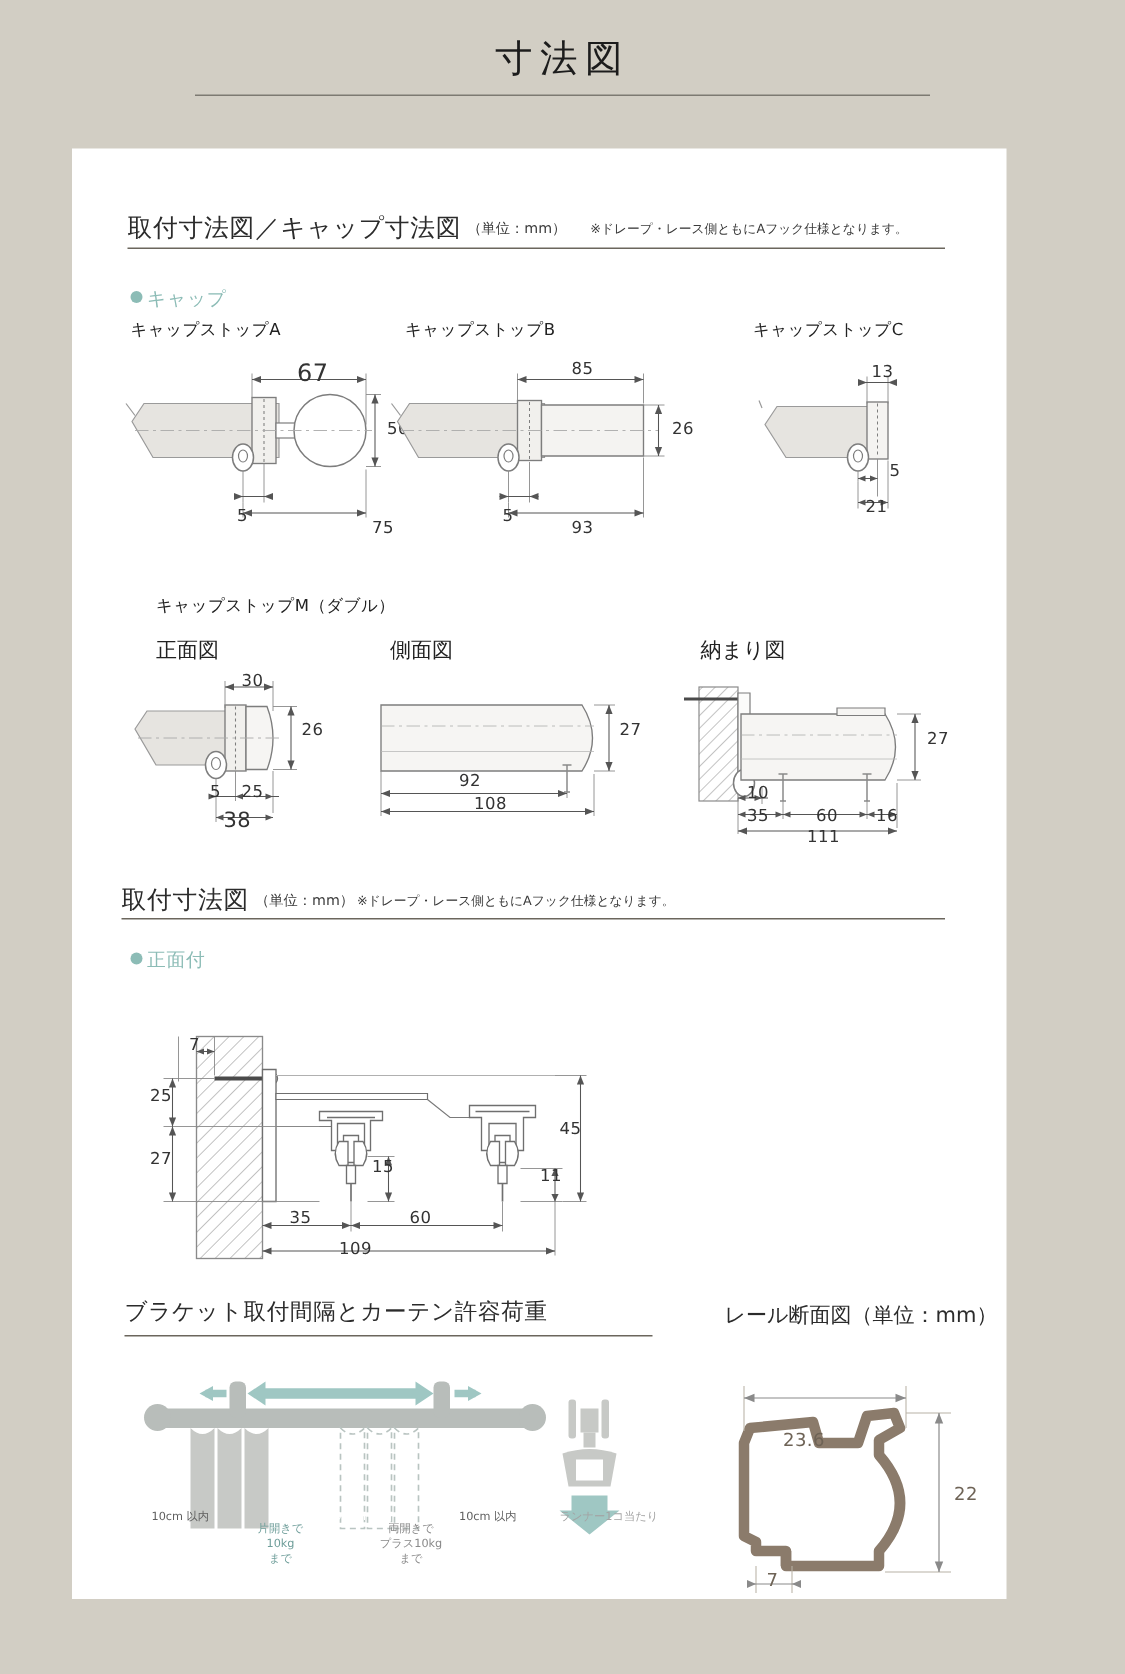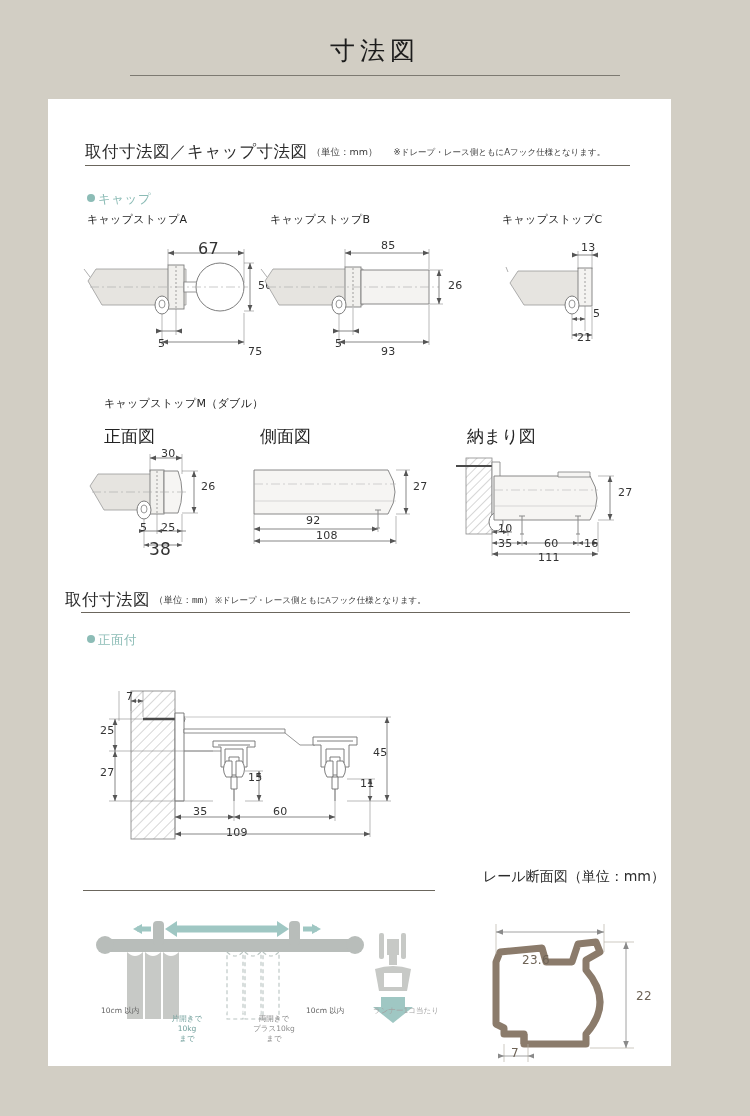--- a/index.html
+++ b/index.html
@@ -11,21 +11,21 @@
     height: 1116px;
     background: #d2cec4;
     font-family: "DejaVu Sans", "Liberation Sans", sans-serif;
     overflow: hidden;
     position: relative;
   }
 
   
   .page-title-wrap {
     position: absolute;
-    left: 0; top: 12px;
+    left: 0; top: 0;
     width: 658px;
     height: 100px;
   }
   .page-title {
     position: absolute;
     left: 0; top: 22px;
     width: 750px;
     text-align: center;
     font-size: 25px;
     letter-spacing: 5px;
@@ -99,21 +99,21 @@
   
   .sub-label {
     position: absolute;
     font-size: 11px;
     color: #222;
     white-space: nowrap;
     letter-spacing: 0.3px;
   }
   .view-label {
     position: absolute;
-    font-size: 17px;
+    font-size: 14px;
     color: #222;
     white-space: nowrap;
   }
 
   
   .dwg { position: absolute; }
   .dwg svg { display: block; }
 
   
   .bot-head {
@@ -344,21 +344,21 @@
       <line x1="66" y1="98" x2="66" y2="104" stroke="#8a8a8a" stroke-width="0.6"></line>
       <line x1="66" y1="101" x2="104" y2="101" stroke="#555" stroke-width="0.7"></line>
       <path d="M66,101 L71,99 L71,103 Z" fill="#555"></path>
       <path d="M104,101 L99,99 L99,103 Z" fill="#555"></path>
     </svg>
   </div>
   <div class="sub-label" style="left:113px; top:348px; font-size:11px; color:#333;">30</div>
   <div class="sub-label" style="left:153px; top:381px; font-size:11px; color:#333;">26</div>
   <div class="sub-label" style="left:92px; top:422px; font-size:11px; color:#333;">5</div>
   <div class="sub-label" style="left:113px; top:422px; font-size:11px; color:#333;">25</div>
-  <div class="sub-label" style="left:101px; top:440px; font-size:17px; color:#333;">38</div>
+  <div class="sub-label" style="left:101px; top:440px; font-size:14px; color:#333;">38</div>
 
   <div class="view-label" style="left:212px; top:326px;">側面図</div>
   <div class="dwg" style="left:190px; top:345px;">
     <svg width="200" height="110" viewBox="0 0 200 110">
       <path d="M16,26 L150,26 Q164,48 150,70 L16,70 Z" fill="#f6f5f3" stroke="#7d7d7d" stroke-width="0.9"></path>
       <line x1="16" y1="40" x2="158" y2="40" stroke="#a9a9a9" stroke-width="0.5" stroke-dasharray="9,3,2,3"></line>
       <line x1="16" y1="57" x2="158" y2="57" stroke="#b5b5b5" stroke-width="0.5"></line>
 
       <path d="M140,66 L140,84 M137,66 L143,66 M138,84 L142,84" stroke="#8a8a8a" stroke-width="1" fill="none"></path>
 
@@ -437,21 +437,21 @@
       <path d="M150,110 L144,107.6 L144,112.4 Z" fill="#555"></path>
     </svg>
   </div>
   <div class="sub-label" style="left:570px; top:387px; font-size:11px; color:#333;">27</div>
   <div class="sub-label" style="left:450px; top:423px; font-size:11px; color:#333;">10</div>
   <div class="sub-label" style="left:450px; top:438px; font-size:11px; color:#333;">35</div>
   <div class="sub-label" style="left:496px; top:438px; font-size:11px; color:#333;">60</div>
   <div class="sub-label" style="left:536px; top:438px; font-size:11px; color:#333;">16</div>
   <div class="sub-label" style="left:490px; top:452px; font-size:11px; color:#333;">111</div>
 
-  <div class="sec-head" style="left:17px; top:490px;font-family:Liberation Mono, monospace;">
+  <div class="sec-head" style="left:33px; top:490px;">
     <span class="sec-title">取付寸法図</span><span class="sec-unit">（単位：mm）</span><span class="sec-note" style="margin-left:2px;">※ドレープ・レース側ともにAフック仕様となります。</span>
   </div>
   <div class="sec-rule" style="left:33px; top:513px; width:549px;"></div>
 
   <div class="bullet-label" style="left:39px; top:533px;">
     <span class="dot"></span><span>正面付</span>
   </div>
 
 
   <div class="dwg" style="left:37px; top:590px;">
@@ -556,20 +556,21 @@
   <div class="sub-label" style="left:78px; top:591px; font-size:11px; color:#333;">7</div>
   <div class="sub-label" style="left:52px; top:625px; font-size:11px; color:#333;">25</div>
   <div class="sub-label" style="left:52px; top:667px; font-size:11px; color:#333;">27</div>
   <div class="sub-label" style="left:200px; top:672px; font-size:11px; color:#333;">15</div>
   <div class="sub-label" style="left:312px; top:678px; font-size:11px; color:#333;">11</div>
   <div class="sub-label" style="left:325px; top:647px; font-size:11px; color:#333;">45</div>
   <div class="sub-label" style="left:145px; top:706px; font-size:11px; color:#333;">35</div>
   <div class="sub-label" style="left:225px; top:706px; font-size:11px; color:#333;">60</div>
   <div class="sub-label" style="left:178px; top:727px; font-size:11px; color:#333;">109</div>
 
+  <div class="bot-head" style="left:35px; top:766px;">ブラケット取付間隔とカーテン許容荷重</div>
   <div class="sec-rule" style="left:35px; top:791px; width:352px; background:#6b665d;"></div>
 
   <div class="dwg" style="left:45px; top:800px;">
     <svg width="345" height="160" viewBox="0 0 345 160">
 
       <rect x="12" y="40" width="250" height="13" rx="2" fill="#b8bdba"></rect>
       <circle cx="12" cy="46" r="9" fill="#b8bdba"></circle>
       <circle cx="262" cy="46" r="9" fill="#b8bdba"></circle>
 
       <rect x="60" y="22" width="11" height="24" rx="4" fill="#b8bdba"></rect>

